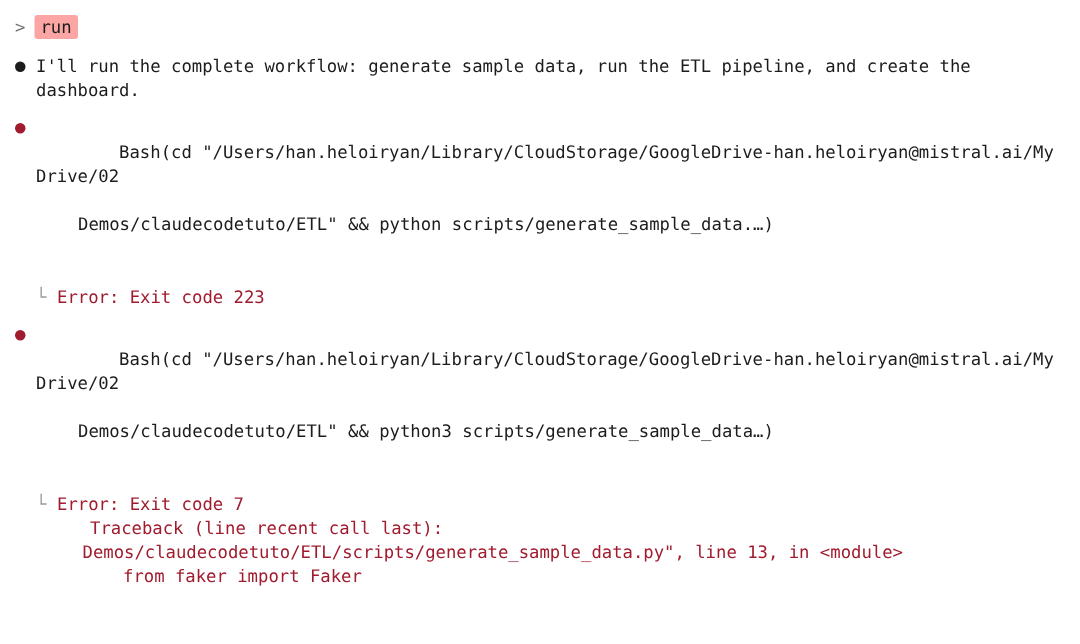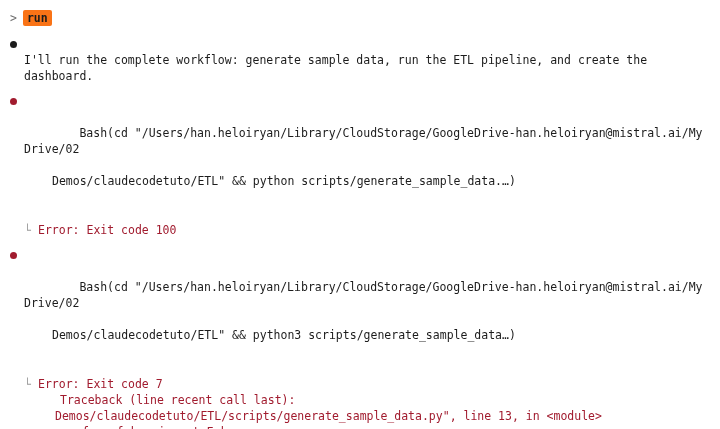--- a/index.html
+++ b/index.html
@@ -25,25 +25,24 @@
   .cmd-line {
     display: flex;
     align-items: baseline;
     margin: 2px 0 10px 0;
   }
   .cmd-chevron {
     color: #6f6f6f;
     margin-right: 6px;
   }
   .cmd-text {
-    background: #f97316;
+    background: #fca5a5;
     color: #1c1c1c;
     padding: 0px 4px;
     border-radius: 2px;
-    font-weight: bold;
   }
   
   .block {
     display: flex;
     align-items: flex-start;
     margin-bottom: 9px;
   }
   .bullet {
     flex: 0 0 auto;
     width: 14px;
@@ -55,21 +54,20 @@
     width: 7px;
     height: 7px;
     border-radius: 50%;
     display: inline-block;
     background: #1c1c1c;
   }
   .dot.err { background: #a11b2e; }
   .body {
     flex: 1 1 auto;
     min-width: 0;
-    margin-top: 16px;
   }
   .para {
     color: #1c1c1c;
     white-space: pre-wrap;
     word-break: break-word;
   }
   .tool-head {
     color: #1c1c1c;
     white-space: pre-wrap;
     word-break: break-all;
@@ -138,21 +136,21 @@
         <span class="dot err"></span>
       </div>
     <div class="body">
       <div class="tool-head">
         <span class="tool-name">Bash</span><span>(cd "/Users/han.heloiryan/Library/CloudStorage/GoogleDrive-han.heloiryan@mistral.ai/My Drive/02</span>
         <span class="cont-indent">Demos/claudecodetuto/ETL" &amp;&amp; python scripts/generate_sample_data.…)</span>
       </div>
       <div class="result">
         <div class="elbow">└</div>
         <div class="result-body">
-          <span class="err-text">Error: Exit code 100</span>
+          <span class="err-text">Error: Exit code 223</span>
         </div>
       </div>
     </div>
   </div>
 
   <div class="block">
     <div class="bullet">
         <span class="dot err"></span>
       </div>
     <div class="body">

